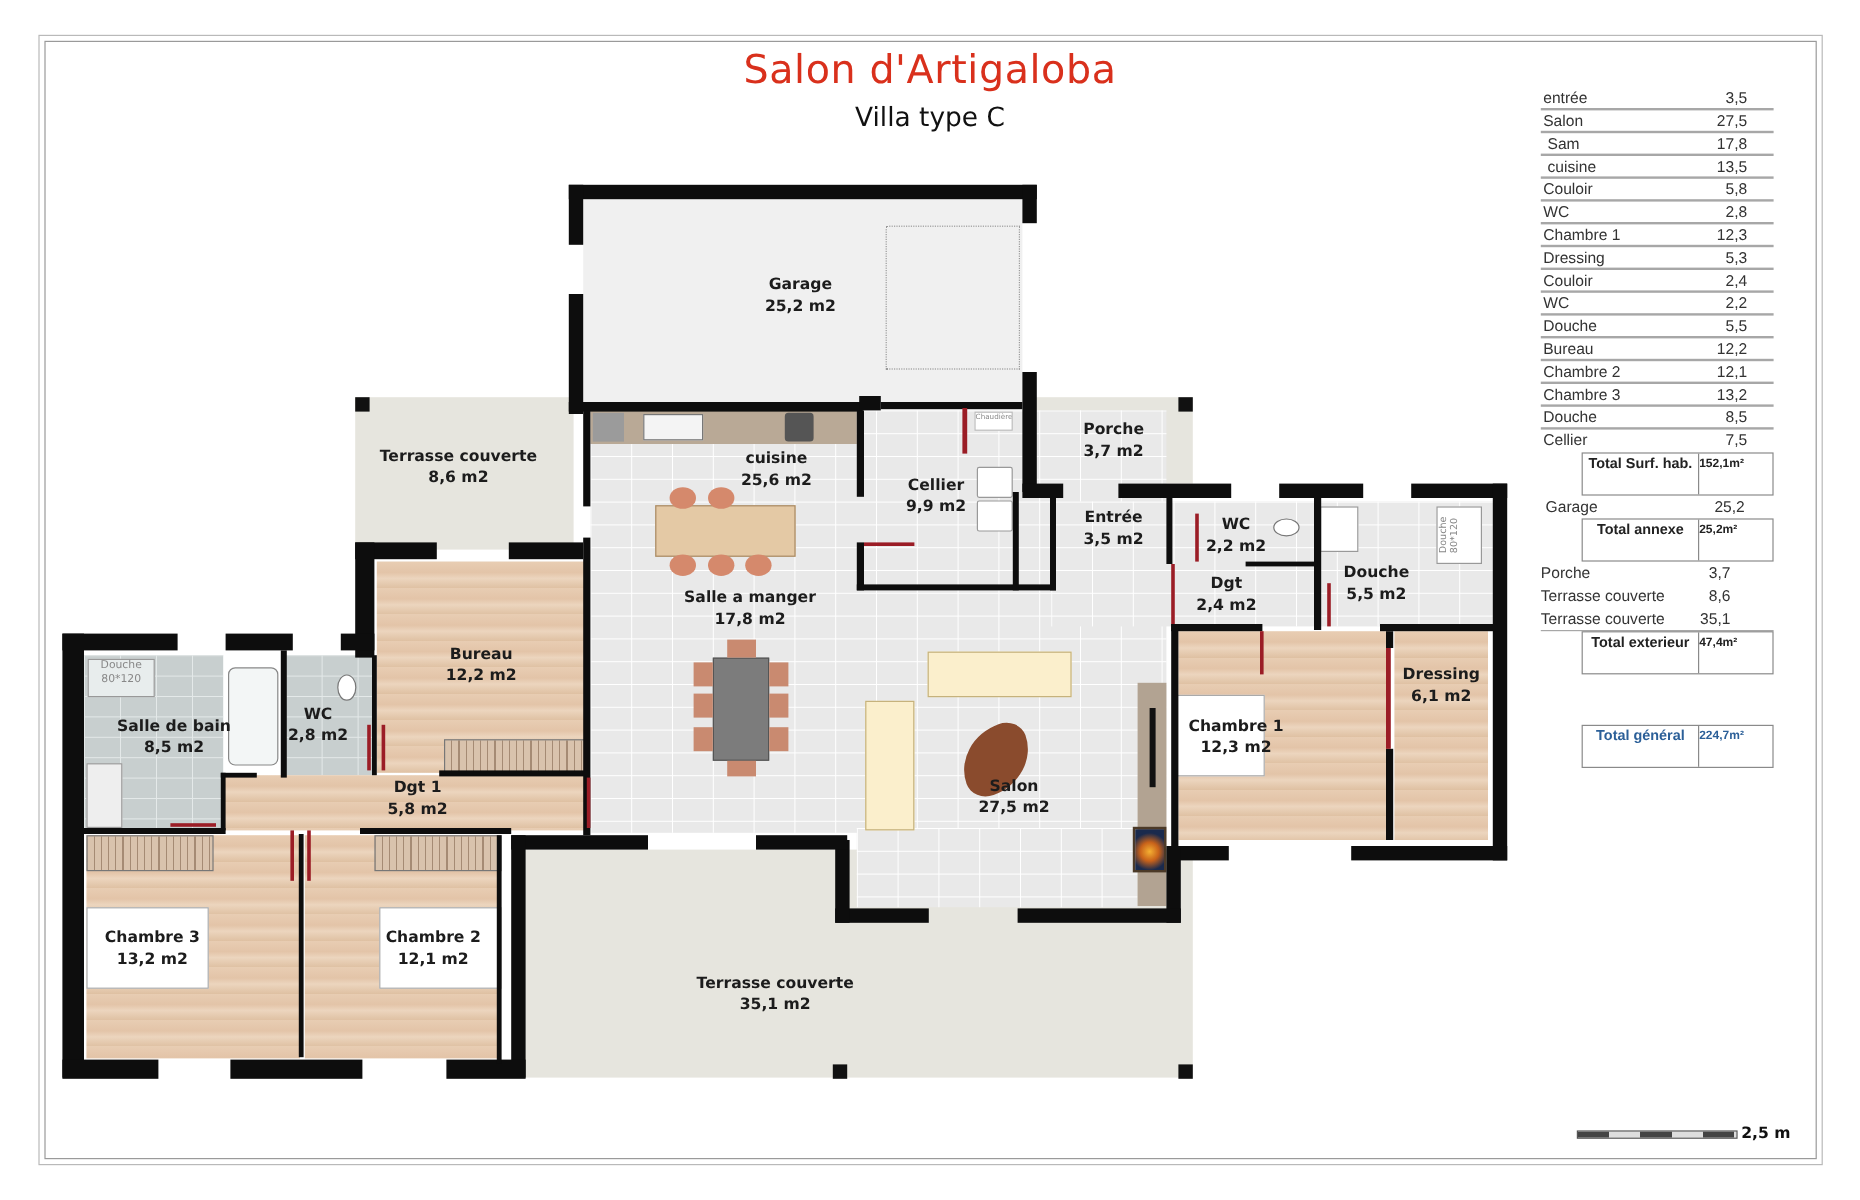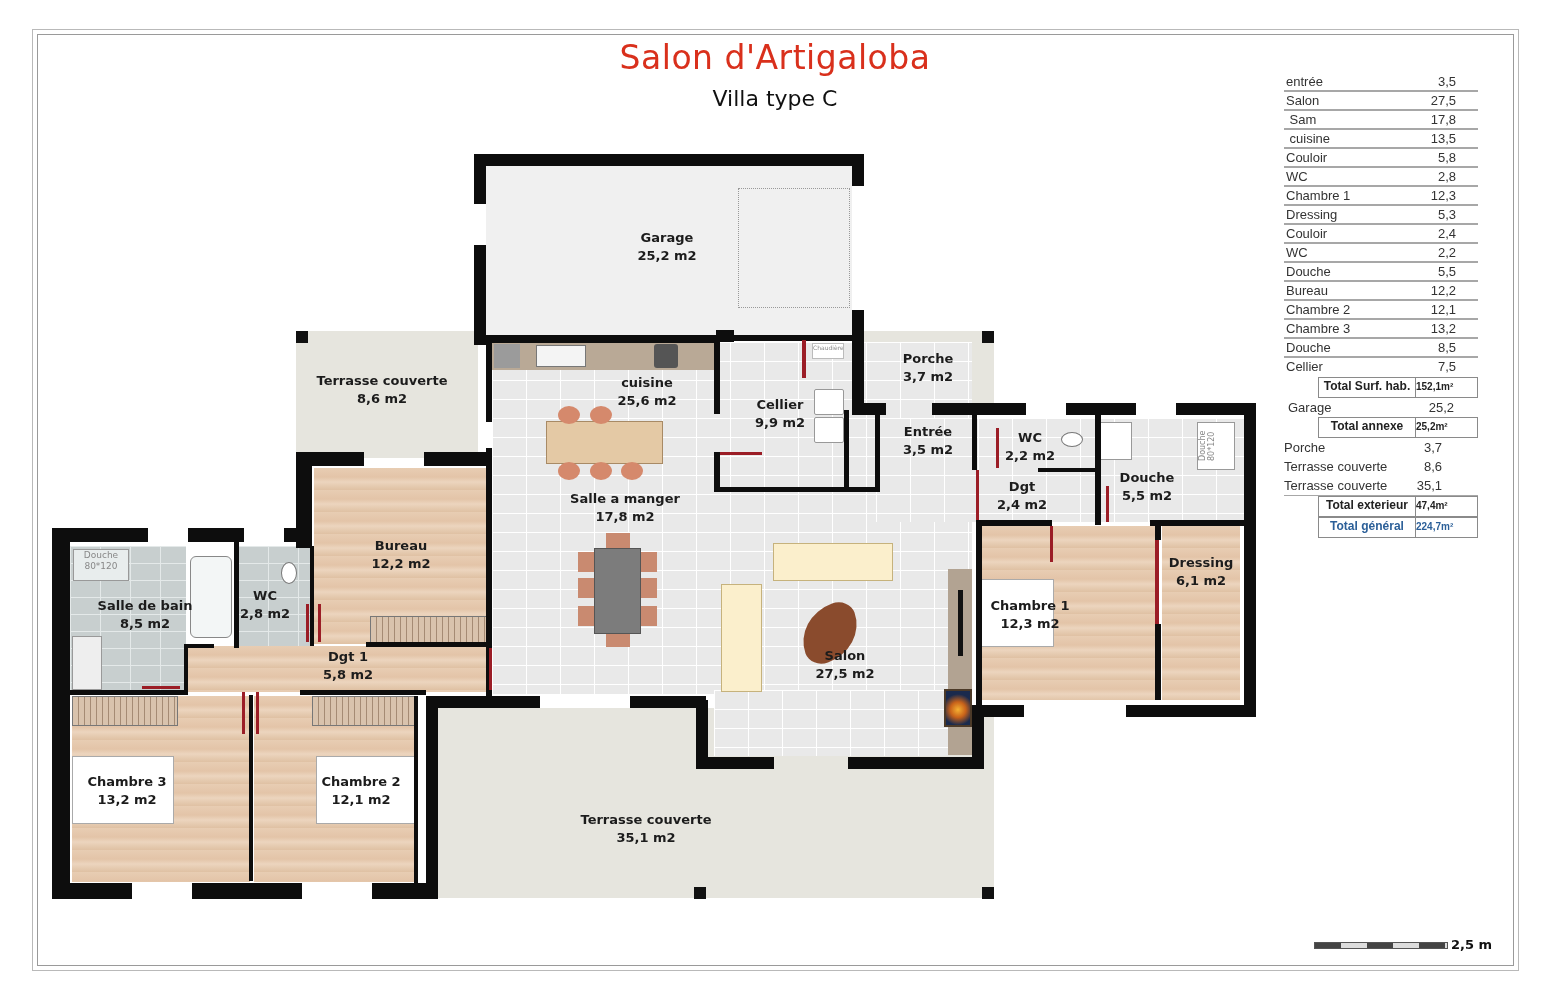--- a/index.html
+++ b/index.html
@@ -28,24 +28,24 @@
   .lbl span{display:block;}
   .door{position:absolute;background:#9b1d26;}
   .bed{position:absolute;background:#fff;border:1px solid #aaa;}
   .wardrobe{position:absolute;background:repeating-linear-gradient(90deg,#d9c3ad 0 5px,#a58b74 5px 6px);border:1px solid #777;}
 
   
   .tbl{position:absolute;left:1284px;top:73px;width:194px;font-family:"Liberation Sans",sans-serif;font-size:13px;color:#333;}
   .row{display:flex;justify-content:space-between;height:19px;line-height:17px;border-bottom:2px solid #a7a7a7;box-sizing:border-box;padding-right:22px;}
   .row .name{padding-left:2px;}
   .row2{display:flex;justify-content:space-between;height:19px;line-height:19px;padding-right:24px;}
-  .tot{display:flex;margin-left:34px;height:21px;border:1px solid #8a8a8a;box-sizing:border-box;font-weight:bold;font-size:12px;color:#222;}
+  .tot{display:flex;margin-left:34px;height:36px;border:1px solid #8a8a8a;box-sizing:border-box;font-weight:bold;font-size:12px;color:#222;}
   .tot .k{width:96px;text-align:center;border-right:1px solid #8a8a8a;line-height:17px;}
   .tot .v{flex:1;text-align:left;padding-right:3px;font-size:10px;line-height:17px;}
-  .tot.blue{color:#2b5f98;}
+  .tot.blue{color:#2b5f98;margin-top:42px;}
 
   .scale{position:absolute;left:1314px;top:942px;width:132px;height:5px;background:repeating-linear-gradient(90deg,#444 0 26px,#ddd 26px 52px);border:1px solid #555;}
   .scale-lbl{position:absolute;left:1451px;top:937px;font-size:13px;font-weight:bold;color:#111;}
 </style>
 </head>
 <body>
 
 <div class="frame-outer"></div>
 <div class="frame-inner"></div>
 

